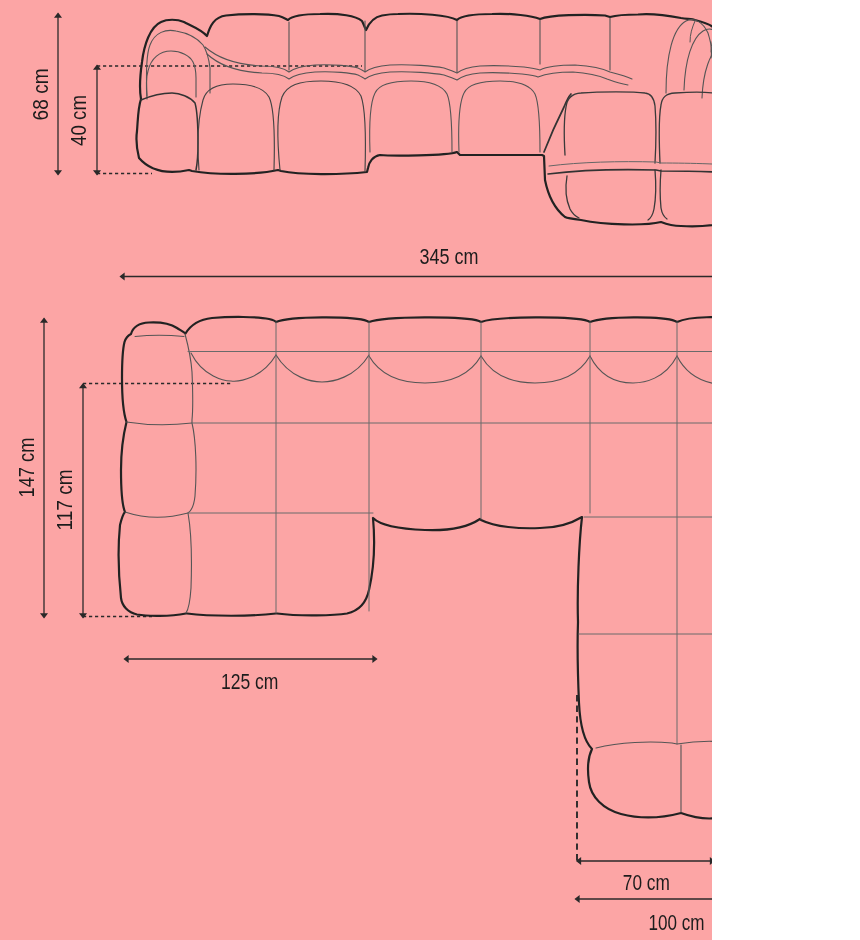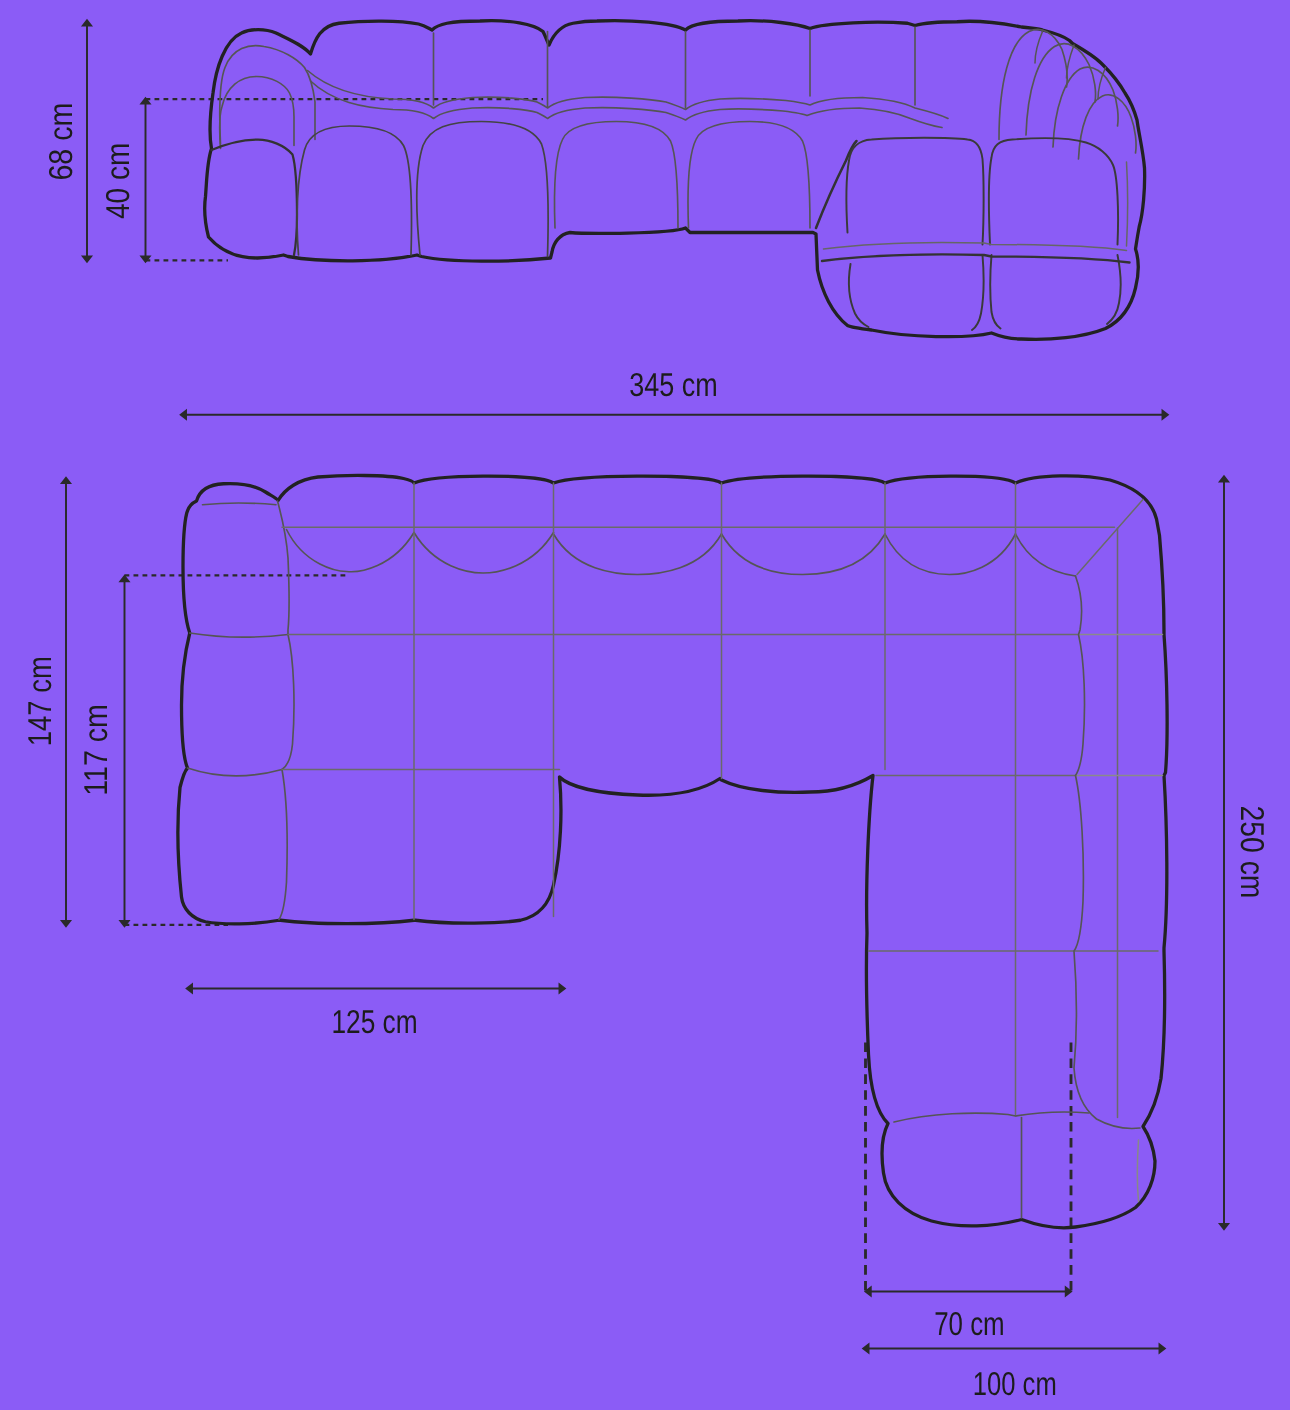--- a/index.html
+++ b/index.html
@@ -1,16 +1,16 @@
 <!DOCTYPE html>
 <html><head>
 <meta charset="utf-8">
 <style>
 html,body{margin:0;padding:0;background:#ffffff;}
-#page{position:relative;width:860px;height:940px;background:#8b5cf6;overflow:hidden;
+#page{position:relative;width:712px;height:940px;background:#fca5a5;overflow:hidden;
 font-family:"Liberation Sans",sans-serif;}
 svg{position:absolute;left:0;top:0;}
 text{font-family:"Liberation Sans",sans-serif;fill:#1c1c1c;}
 </style>
 </head>
 <body>
 <div id="page">
 <svg width="860" height="940" viewBox="0 0 860 940">
 
 <g stroke="#2a2a2a" stroke-width="1.3" fill="#2a2a2a">

